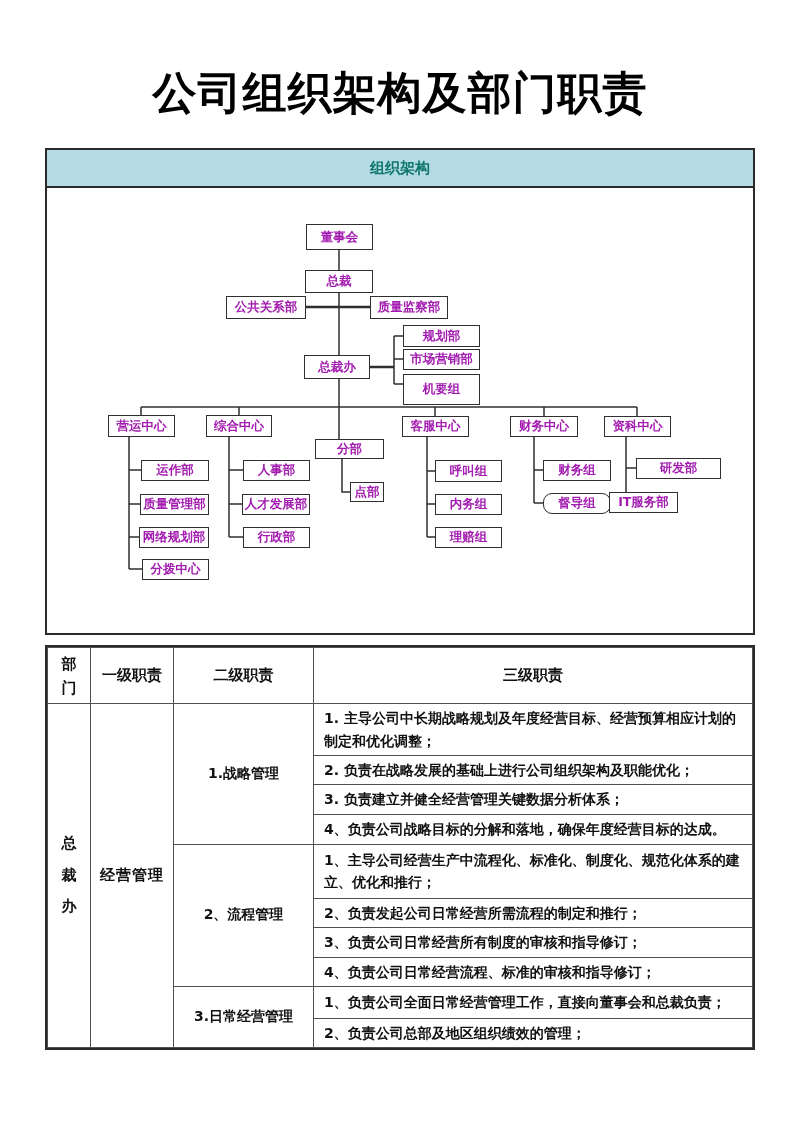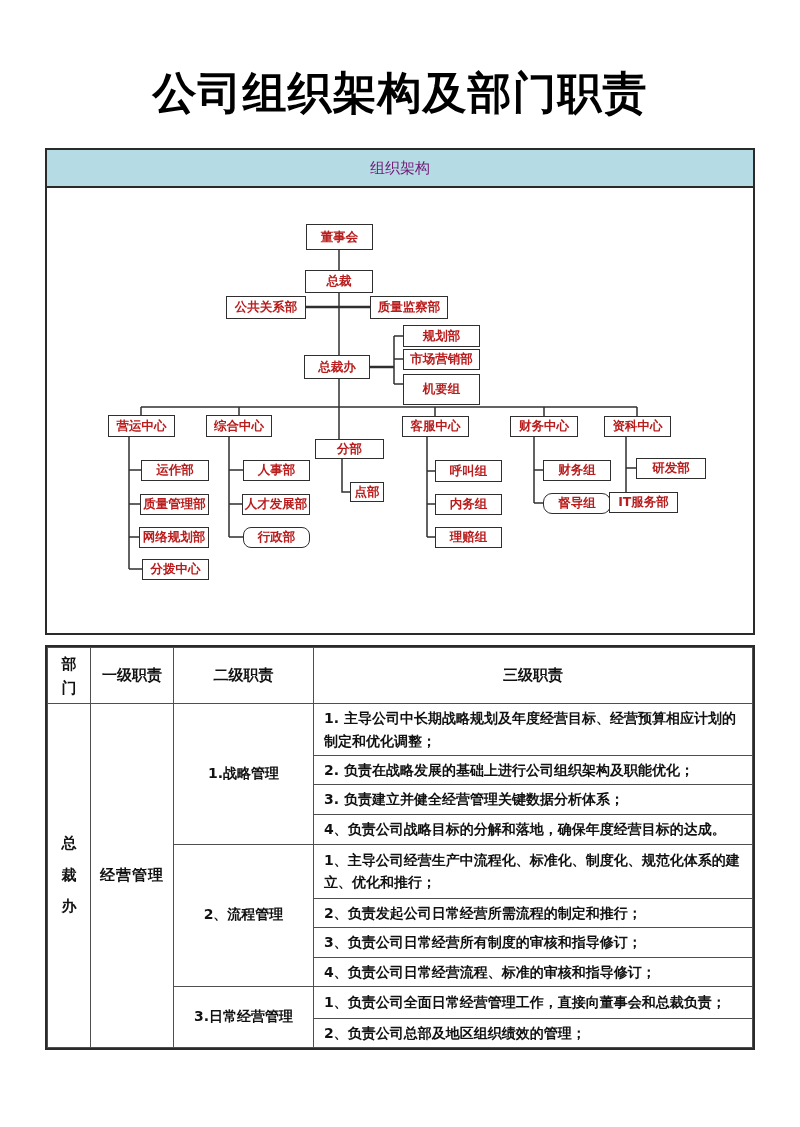--- a/index.html
+++ b/index.html
@@ -7,29 +7,29 @@
         font-family:"DejaVu Sans",sans-serif;overflow:hidden;}
   .page-title{position:absolute;left:0;top:64px;width:100%;text-align:center;
         font-size:44px;font-weight:900;color:#000;letter-spacing:1px;}
 
   
   .section{position:absolute;left:45px;width:710px;border:2px solid #2a2a2a;box-sizing:border-box;background:#fff;}
   .sec-org{top:148px;height:487px;}
   .sec-duty{top:645px;}
   .band{height:38px;background:#b5dbe4;border-bottom:2px solid #2a2a2a;box-sizing:border-box;
         display:flex;align-items:center;justify-content:center;
-        font-size:15px;font-weight:400;color:#701a75;}
+        font-size:15px;font-weight:700;color:#0f766e;}
   .band-duty{height:36px;}
 
   
   .chart-area{position:relative;width:100%;height:445px;}
   .connectors{position:absolute;left:0;top:0;width:706px;height:445px;}
   .node{position:absolute;box-sizing:border-box;background:#fff;border:1.5px solid #2f2f2f;
         display:flex;align-items:center;justify-content:center;
-        font-size:12.5px;font-weight:700;color:#b91c1c;white-space:nowrap;line-height:1;}
+        font-size:12.5px;font-weight:700;color:#a21caf;white-space:nowrap;line-height:1;}
 
   
   table.duties{width:100%;border-collapse:collapse;table-layout:fixed;}
   table.duties td,table.duties th{border:1px solid #4f4f4f;box-sizing:border-box;
         color:#111;vertical-align:middle;}
   th.col-head{font-size:15px;font-weight:700;text-align:center;background:#fff;}
   .stacked{width:1.15em;margin:0 auto;word-break:break-all;line-height:1.6;}
   .dept-cell{font-size:15px;font-weight:700;text-align:center;}
   .dept-cell .stacked{line-height:2.1;}
   .l1-cell{font-size:15px;font-weight:700;text-align:center;letter-spacing:1px;}
@@ -81,29 +81,29 @@
       <div class="node" style="left:61px;top:227px;width:67px;height:22px;">营运中心</div>
       <div class="node" style="left:159px;top:227px;width:66px;height:22px;">综合中心</div>
       <div class="node" style="left:355px;top:228px;width:67px;height:21px;">客服中心</div>
       <div class="node" style="left:463px;top:228px;width:68px;height:21px;">财务中心</div>
       <div class="node" style="left:557px;top:228px;width:67px;height:21px;">资科中心</div>
       <div class="node" style="left:268px;top:251px;width:69px;height:20px;">分部</div>
       <div class="node" style="left:94px;top:272px;width:68px;height:21px;">运作部</div>
       <div class="node" style="left:196px;top:272px;width:67px;height:21px;">人事部</div>
       <div class="node" style="left:388px;top:272px;width:67px;height:22px;">呼叫组</div>
       <div class="node" style="left:496px;top:272px;width:68px;height:21px;">财务组</div>
-      <div class="node" style="left:589px;top:270px;width:70px;height:21px;">研发部</div>
+      <div class="node" style="left:589px;top:270px;width:85px;height:21px;">研发部</div>
       <div class="node" style="left:303px;top:294px;width:34px;height:20px;">点部</div>
       <div class="node" style="left:93px;top:306px;width:69px;height:21px;">质量管理部</div>
       <div class="node" style="left:195px;top:306px;width:68px;height:21px;">人才发展部</div>
       <div class="node" style="left:388px;top:306px;width:67px;height:21px;">内务组</div>
       <div class="node" style="left:496px;top:305px;width:68px;height:21px;border-radius:9px;">督导组</div>
       <div class="node" style="left:562px;top:304px;width:69px;height:21px;">IT服务部</div>
       <div class="node" style="left:92px;top:339px;width:70px;height:21px;">网络规划部</div>
-      <div class="node" style="left:196px;top:339px;width:67px;height:21px;border-radius:8px;">行政部</div>
+      <div class="node" style="left:196px;top:339px;width:67px;height:21px;">行政部</div>
       <div class="node" style="left:388px;top:339px;width:67px;height:21px;">理赔组</div>
       <div class="node" style="left:95px;top:371px;width:67px;height:21px;">分拨中心</div>
     </div>
   </div>
 
   <div class="section sec-duty">
     <table class="duties">
       <colgroup>
           <col style="width:43px">
           <col style="width:83px">

